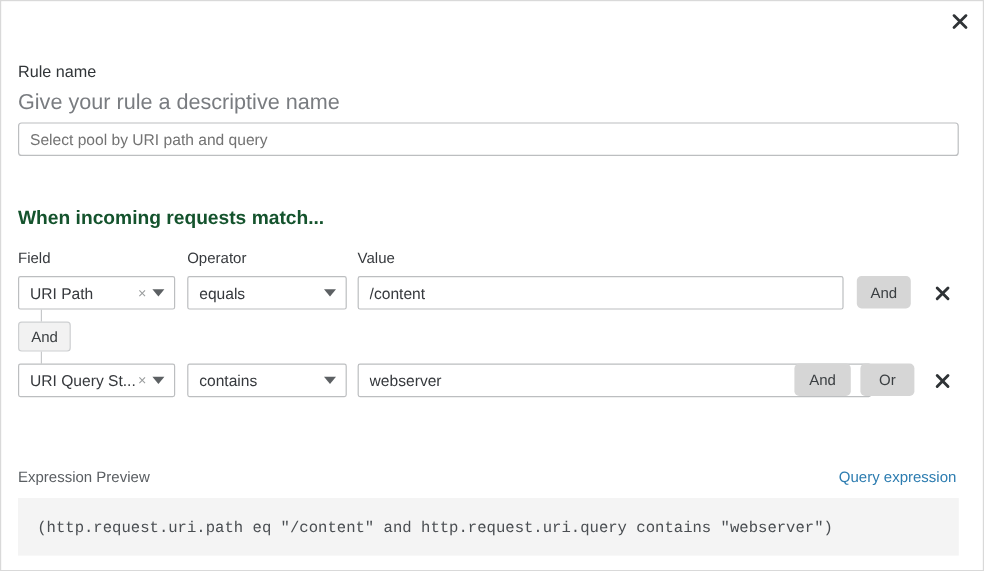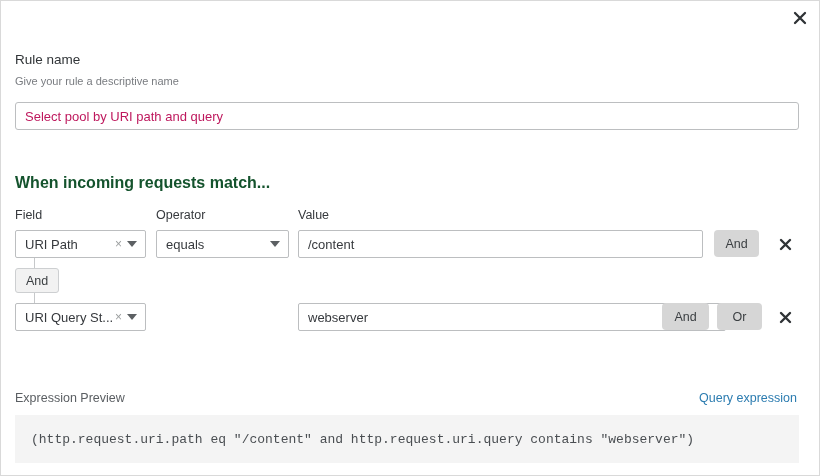--- a/index.html
+++ b/index.html
@@ -52,36 +52,36 @@
     position: absolute;
     left: 14px;
     top: 51px;
     font-size: 13.5px;
     color: #313538;
   }
   .rule-name-help {
     position: absolute;
     left: 14px;
     top: 74px;
-    font-size: 11px;
+    font-size: 18px;
     color: #797c80;
   }
   .rule-name-input {
     position: absolute;
     left: 14px;
     top: 101px;
     width: 784px;
     height: 28px;
     box-sizing: border-box;
     border: 1px solid #bcbec0;
     border-radius: 3px;
     background: #fff;
     font-family: "Liberation Sans", sans-serif;
     font-size: 13px;
-    color: #be185d;
+    color: #737373;
     padding: 0 9px;
     outline: none;
   }
 
   
   .match-heading {
     position: absolute;
     left: 14px;
     top: 173px;
     font-size: 16px;
@@ -312,20 +312,24 @@
   <div class="connector-chip">And</div>
   <div class="connector-line cl-bottom"></div>
 
   <div class="row row-2">
     <div class="ctrl field-select">
       <span class="fs-label">URI Query St...</span>
       <span class="fs-clear">×</span>
       <span class="caret"></span>
     </div>
 
+    <div class="ctrl operator-select">
+      <span>contains</span>
+      <span class="caret"></span>
+    </div>
 
     <input class="ctrl value-input value-2" type="text" value="webserver" style="">
 
     <button class="logic-btn and-2">And</button>
     <button class="logic-btn or-2">Or</button>
 
     <div class="delete-icon del-2">
       <svg width="13" height="13" viewBox="0 0 13 13" aria-hidden="true">
         <path d="M2 2 L11 11 M11 2 L2 11" stroke="#2f3336" stroke-width="2.4" stroke-linecap="round"></path>
       </svg>

